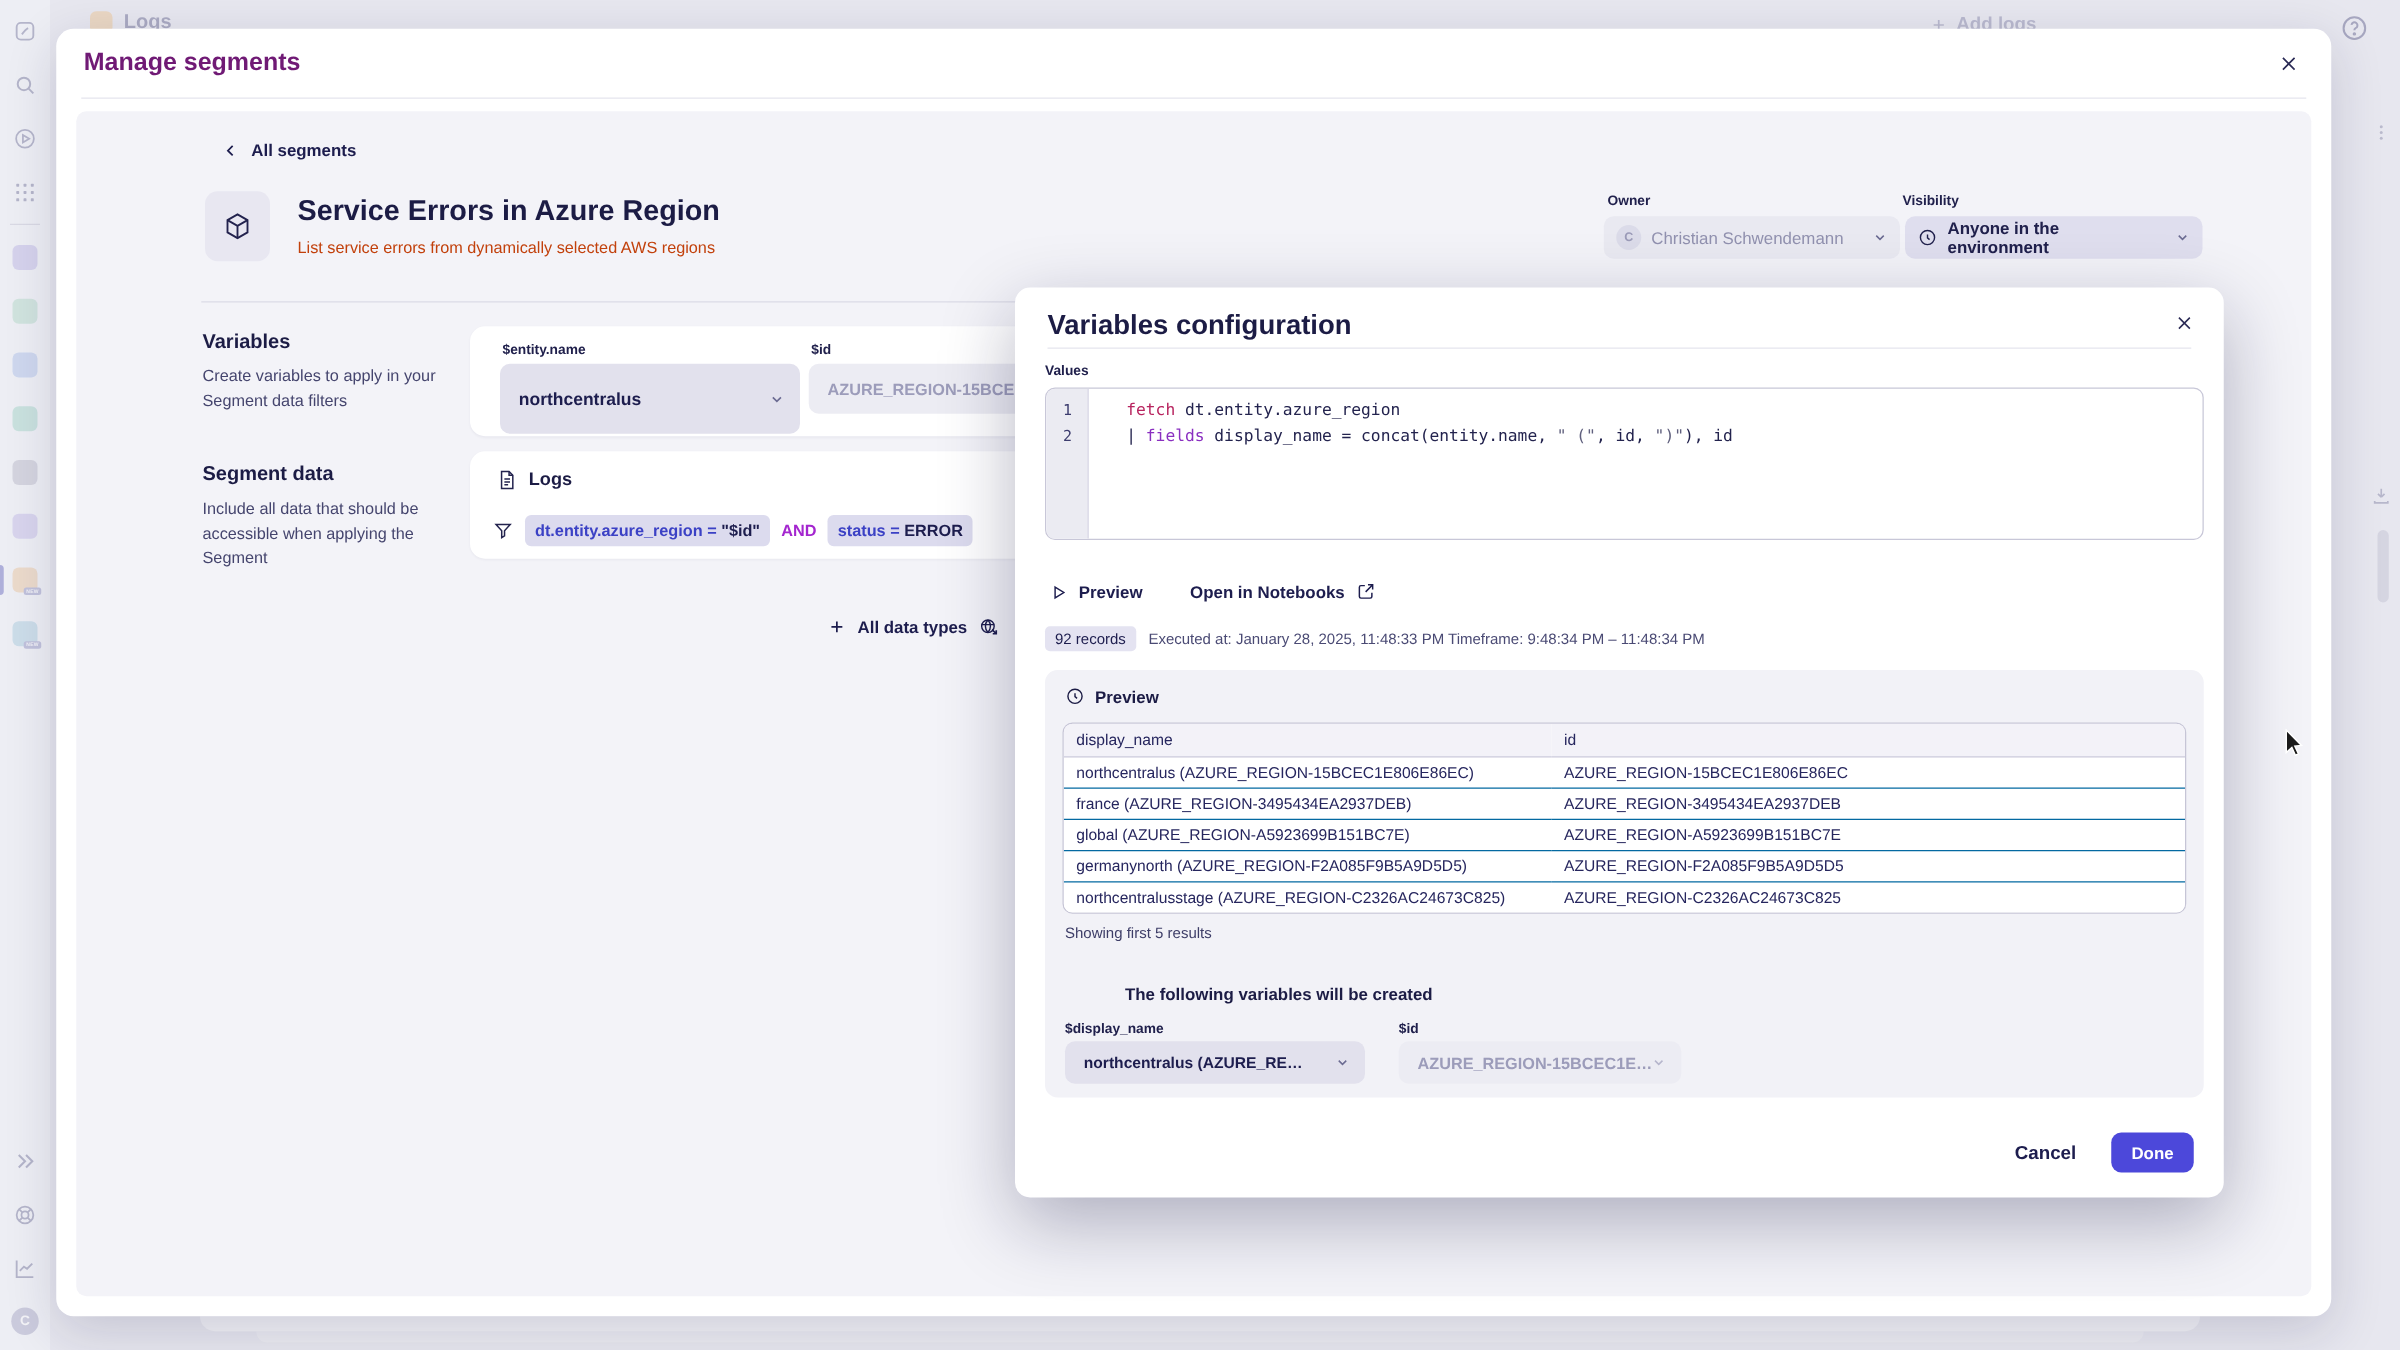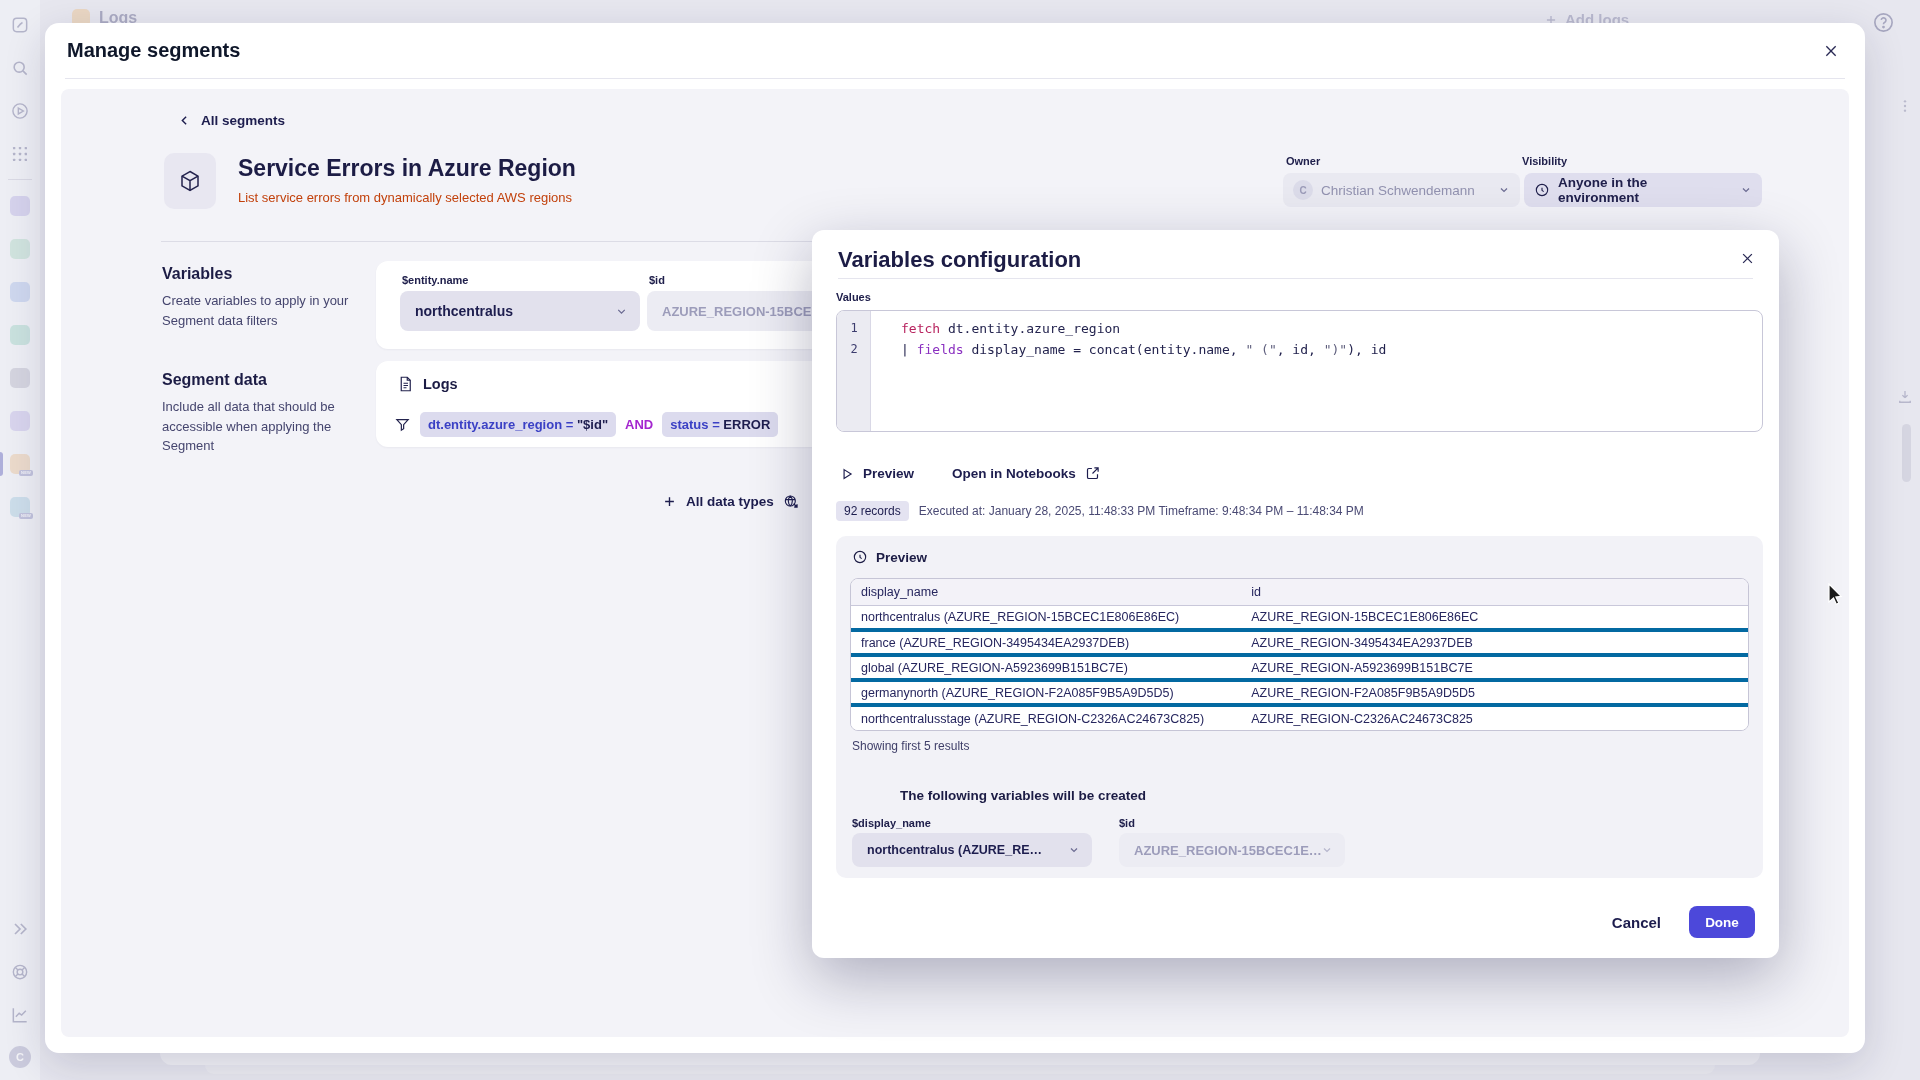--- a/index.html
+++ b/index.html
@@ -38,21 +38,21 @@
   .bg-download { position:absolute; left:1896px; top:388px; color:#b2b2c8; z-index:0; opacity:.9;}
   .bg-scrollpill { position:absolute; left:1902px; top:424px; width:9px; height:58px; border-radius:5px; background:#d5d5e1; z-index:0;}
 
   .stack-edge-1 { position:absolute; left:160px; top:1053px; width:1600px; height:12px; background:#f2f2f7; border-radius:0 0 12px 12px; z-index:1;}
   .stack-edge-2 { position:absolute; left:205px; top:1065px; width:1510px; height:9px; background:#ececf2; border-radius:0 0 10px 10px; z-index:1;}
 
   
   .modal { position:absolute; left:45px; top:23px; width:1820px; height:1030px; background:#fff;
     border-radius:14px; box-shadow:0 12px 42px rgba(24,24,68,.16); z-index:2; }
   .modal-header { height:55px; display:flex; align-items:center; justify-content:space-between; padding:0 20px 0 22px; }
-  .modal-title { font-size:20px; font-weight:800; color:#0f172a; }
+  .modal-title { font-size:20px; font-weight:800; color:#701a75; }
   .icon-btn { width:28px; height:28px; display:flex; align-items:center; justify-content:center; color:#2a2a55; cursor:pointer; }
   .modal-hr { height:1px; background:#e5e5ee; margin:0 20px; }
   .modal-content { position:absolute; left:16px; right:16px; top:66px; bottom:16px; background:#f3f3f8; border-radius:8px; }
 
   .breadcrumb { position:absolute; left:117px; top:24px; display:flex; align-items:center; gap:10px;
     font-size:13.5px; font-weight:700; color:#1d1d4e; cursor:pointer; }
   .seg-tile { position:absolute; left:103px; top:64px; width:52px; height:56px; background:#e8e7f1; border-radius:10px;
     display:flex; align-items:center; justify-content:center; color:#23234e; }
   .seg-title { position:absolute; left:177px; top:66px; font-size:23px; font-weight:800; color:#1c1c45; }
   .seg-desc  { position:absolute; left:177px; top:101px; font-size:13px; color:#c2410c; }
@@ -75,21 +75,21 @@
   .vars-heading { top:176px; } .vars-desc { top:202px; width:205px; }
   .segdata-heading { top:282px; } .segdata-desc { top:308px; width:218px; }
 
   .card { position:absolute; left:315px; width:449px; background:#fff; border-radius:12px; box-shadow:0 1px 2px rgba(30,30,70,.05); }
   .card-vars { top:172px; height:88px; }
   .card-logs { top:272px; height:86px; }
   .in-label { position:absolute; top:13px; font-size:11px; font-weight:700; color:#20204c; }
   .select { display:flex; align-items:center; padding:0 12px 0 15px; background:#e2e1ed; border-radius:8px;
     font-size:14px; font-weight:700; color:#1d1d4e; cursor:pointer; white-space:nowrap; overflow:hidden; }
   .select.disabled { background:#ececf3; color:#9c9cba; font-size:13px; cursor:default; }
-  .sel-entity { position:absolute; left:24px; top:30px; width:240px; height:40px; }
+  .sel-entity { position:absolute; left:24px; top:30px; width:240px; height:56px; }
   .sel-id { position:absolute; left:271px; top:30px; width:178px; height:40px; }
 
   .logs-row { position:absolute; left:20px; top:14px; display:flex; align-items:center; gap:9px;
     font-size:14.5px; font-weight:700; color:#1c1c45; }
   .filter-row { position:absolute; left:18px; top:51px; display:flex; align-items:center; gap:9px; color:#23234e; }
   .chip { height:25px; display:flex; align-items:center; background:#dcdbee; border-radius:5px; padding:0 8px;
     font-size:13px; font-weight:600; cursor:pointer; white-space:pre; }
   .chip .tok-field { color:#3b41c5; } .chip .tok-value { color:#1d1d4e; }
   .filter-op { color:#a426cf; font-size:13px; font-weight:700; }
 
@@ -117,21 +117,21 @@
   .records-badge { background:#e4e3f1; border-radius:4px; padding:3px 8px; font-size:12px; color:#1d1d4e; }
   .exec-info { font-size:12px; color:#4a4a74; }
 
   .panel { position:absolute; left:24px; top:306px; width:927px; height:342px; background:#f2f2f7; border-radius:10px; }
   .panel-head { position:absolute; left:16px; top:13px; display:flex; align-items:center; gap:8px;
     font-size:13.5px; font-weight:700; color:#1c1c45; }
   .table-wrap { position:absolute; left:14px; top:42px; width:899px; border:1px solid #c6c5d6; border-radius:8px;
     overflow:hidden; background:#fff; }
   table { width:100%; border-collapse:collapse; font-size:12.5px; color:#26265e; }
   thead th { height:26px; text-align:left; font-weight:400; padding:0 10px; background:#f3f2f8; border-bottom:1px solid #c9c8da; }
-  tbody td { height:25px; padding:0 10px; background:#fff; border-bottom:4px solid #0369a1; white-space:nowrap; }
+  tbody td { height:25px; padding:0 10px; background:#fff; border-bottom:1px solid #0369a1; white-space:nowrap; }
   tbody tr:last-child td { border-bottom:none; }
   th.col-0, td.col-0 { width:43.5%; }
   .footnote { position:absolute; left:16px; top:203px; font-size:12px; color:#3e3e68; }
   .vars-note { position:absolute; left:16px; top:252px; font-size:13.5px; font-weight:700; color:#1c1c45;margin-left:48px; }
   .cv-label-1 { position:absolute; left:16px; top:281px; }
   .cv-label-2 { position:absolute; left:283px; top:281px; }
   .cv-select-1 { position:absolute; left:16px; top:297px; width:240px; height:34px; font-size:12.5px; }
   .cv-select-2 { position:absolute; left:283px; top:297px; width:226px; height:34px; font-size:12.5px; }
 
   .dialog-footer { position:absolute; right:24px; bottom:20px; display:flex; align-items:center; gap:28px; }

